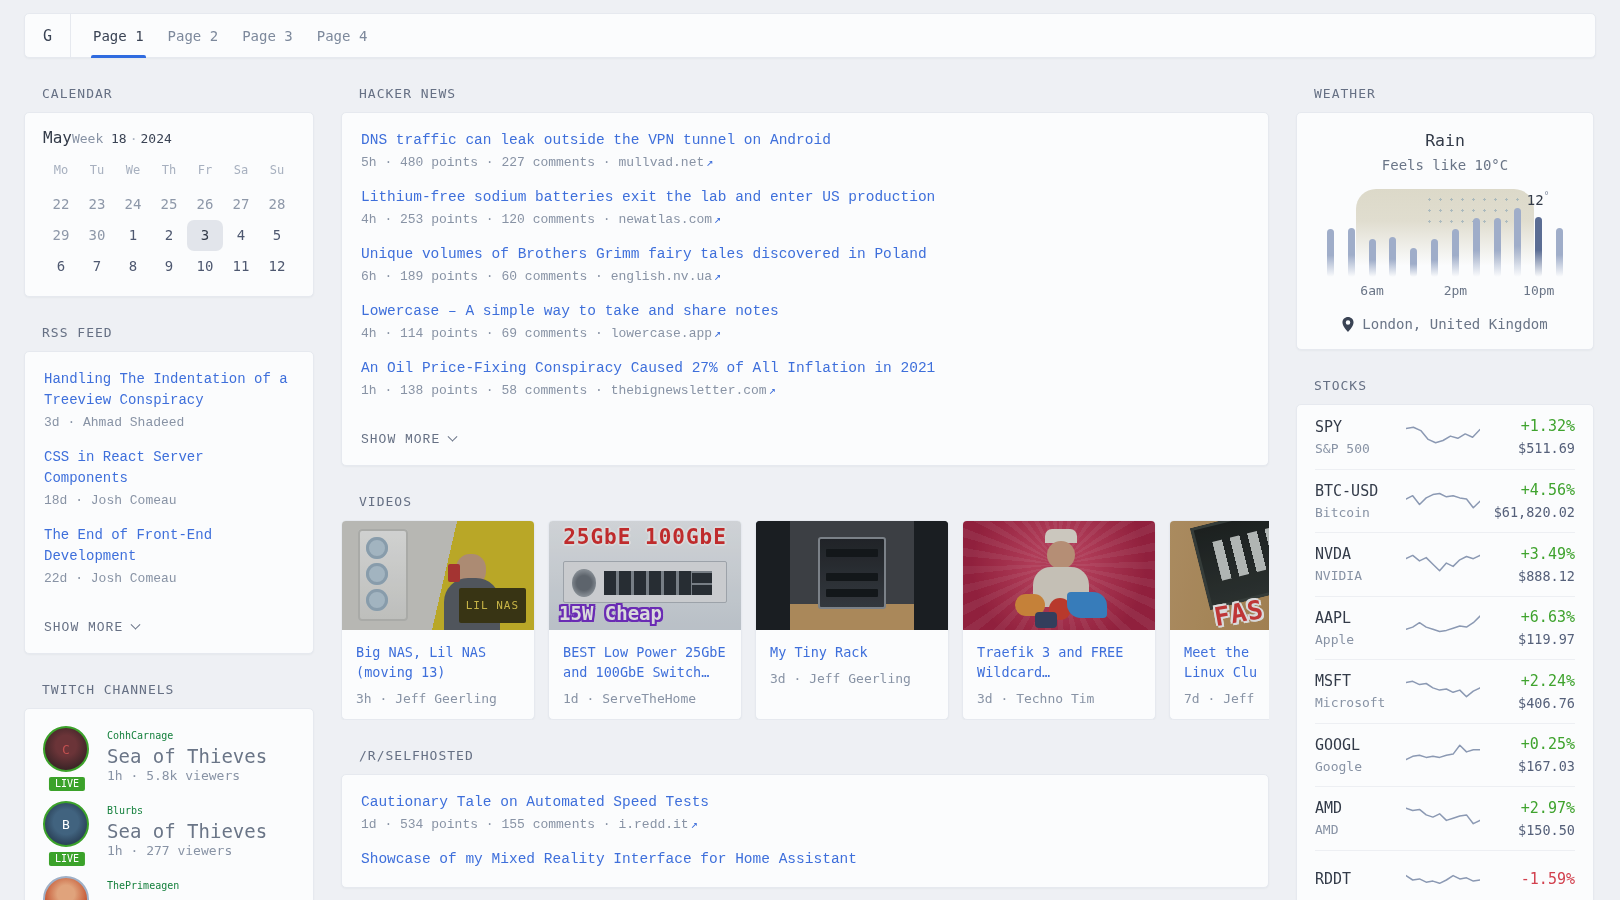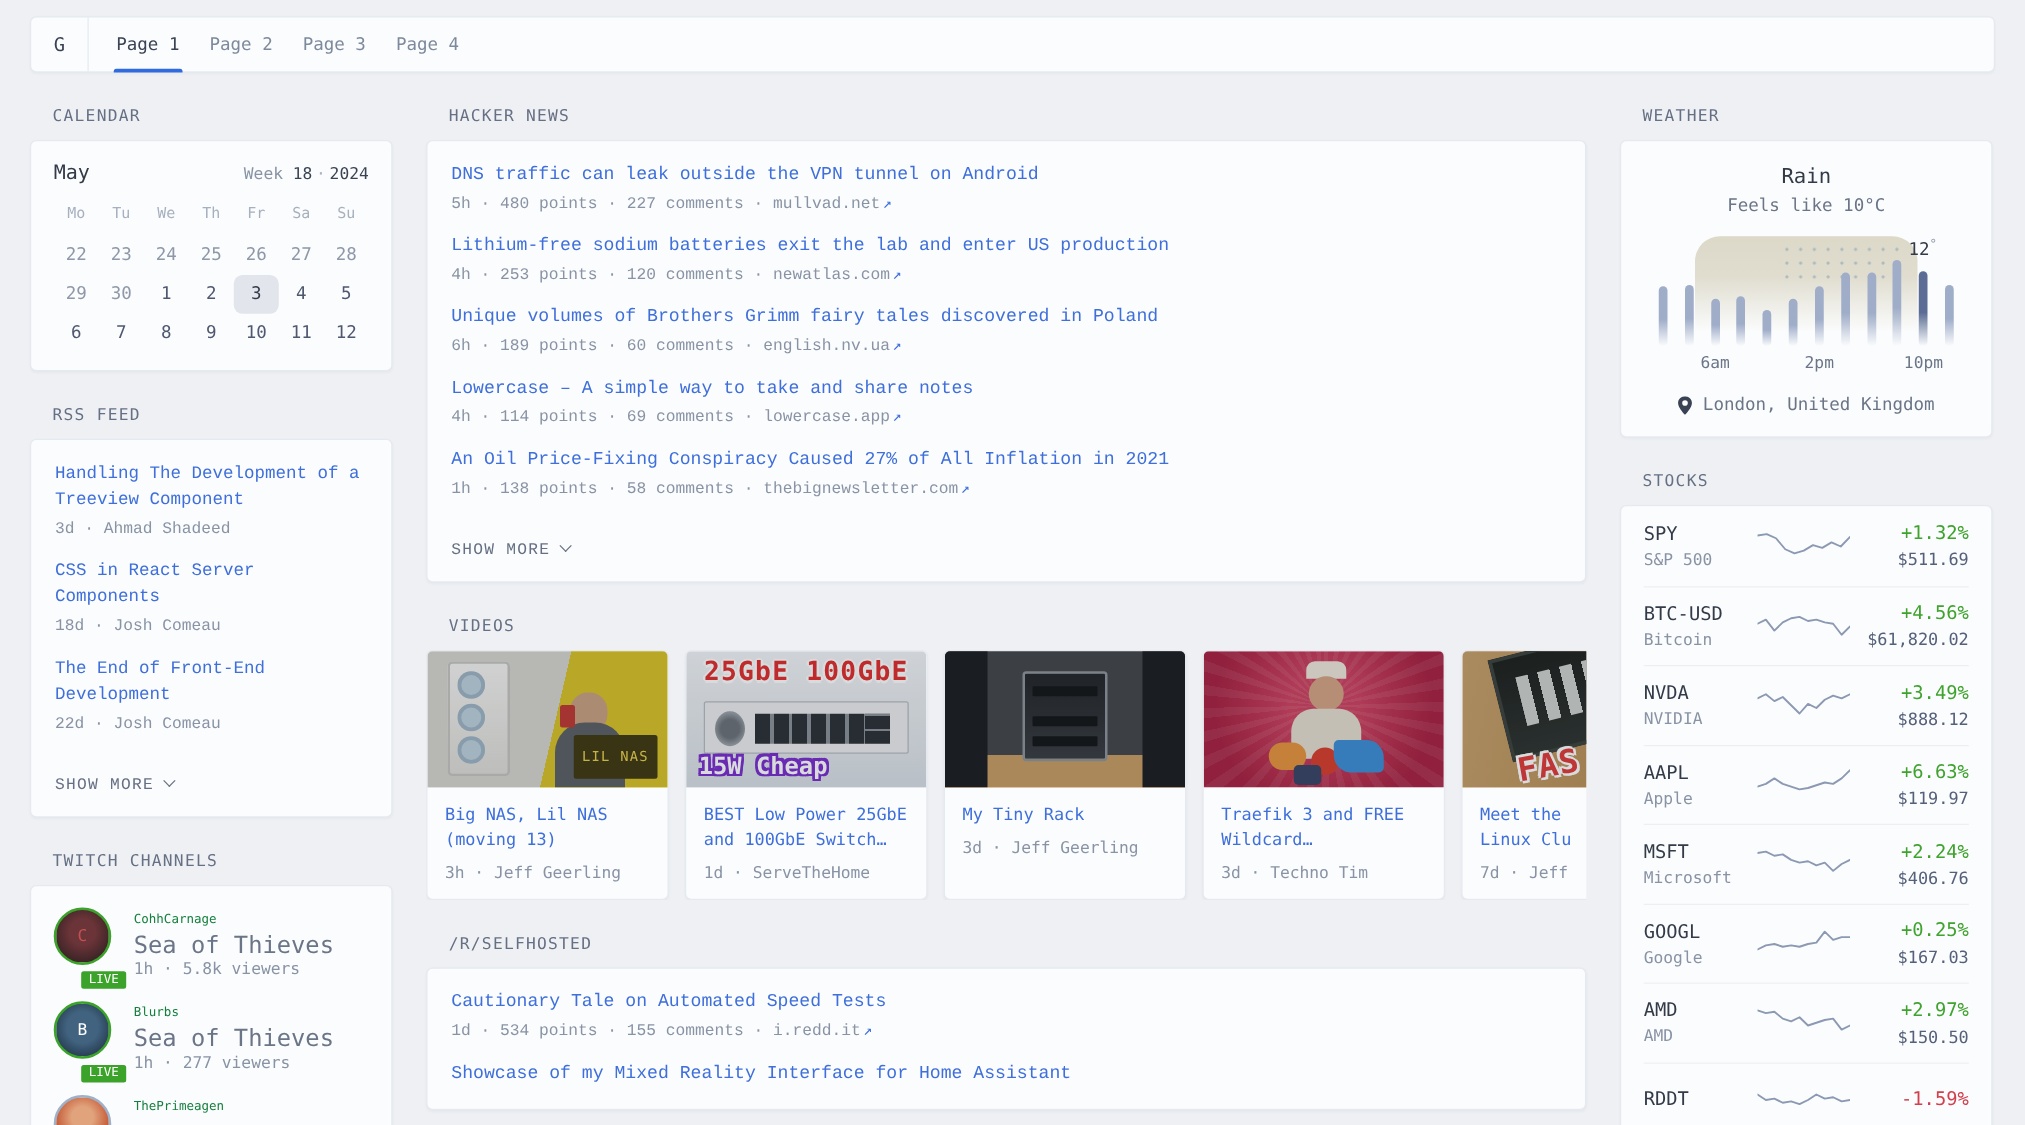--- a/index.html
+++ b/index.html
@@ -38,21 +38,21 @@
   .sec-label { font-size:13px; color:#667084; letter-spacing:1px; margin:0 0 11px 18px; }
   .widget { margin-top:28px; }
   .widget:first-child { margin-top:0; }
   .card {
     background:#fbfcfd; border:1px solid #e6e9ef; border-radius:5px;
     box-shadow:0 1px 2px rgba(30,40,60,.04);
   }
 
   
   .cal-card { padding:15px 18px 14px; }
-  .cal-head { display:flex; justify-content:space-between; align-items:baseline; }
+  .cal-head { display:flex; justify-content:flex-start; align-items:baseline; }
   .cal-month { color:#333b49; font-size:16px; }
   .cal-week { font-size:13px; color:#8893a5; }
   .cal-week b { font-weight:normal; color:#3a4354; }
   .cal-dot { color:#aab3c1; padding:0 3px; }
   .cal-grid { display:grid; grid-template-columns:repeat(7,1fr); margin-top:16px; text-align:center; }
   .cal-dow { color:#a7b0bf; font-size:12px; padding-bottom:12px; }
   .cal-day { height:31px; line-height:31px; font-size:14px; color:#4e5870; border-radius:7px; }
   .cal-day.dim { color:#8e98a9; }
   .cal-day.selected { background:#e2e5eb; color:#333b49; }
 
@@ -80,21 +80,21 @@
   .tw-avatar-wrap { position:relative; width:48px; flex:none; }
   .tw-avatar {
     width:46px; height:46px; border-radius:50%;
     border:2px solid #3ba22a; display:flex; align-items:center; justify-content:center;
     font-size:13px; color:#d8dce2;
   }
   .tw-avatar.offline-ring { border-color:#9fb0c7; }
   .tw-live {
     position:absolute; left:50%; transform:translateX(-50%); bottom:-8px;
     background:#3ba22a; color:#fff; font-size:10px; padding:1px 6px 2px;
-    border-radius:4px; border:2px solid #fbfcfd;margin-left:16px;
+    border-radius:4px; border:2px solid #fbfcfd;
   }
   .tw-name { color:#15803d; font-size:10px; line-height:20px; }
   .tw-game { color:#6a7587; font-size:19px; line-height:20px; }
   .tw-meta { color:#8893a5; font-size:13px; line-height:19px; }
 
   
   .videos-row { display:flex; gap:13px; overflow:hidden; }
   .video-card { width:194px; flex:none; cursor:pointer; }
   .thumb { position:relative; height:109px; border-radius:4px 4px 0 0; overflow:hidden; }
   .thumb::after { content:""; position:absolute; inset:0; background:rgba(16,22,32,.16); }
@@ -258,21 +258,21 @@
               <div class="cal-day">11</div>
               <div class="cal-day">12</div>
             </div>
         </div>
       </div>
 
       <div class="widget">
         <div class="sec-label">RSS FEED</div>
         <div class="card feed-card">
           <div class="feed-item">
-            <span class="feed-title">Handling The Development of a Treeview Component</span>
+            <span class="feed-title">Handling The Indentation of a Treeview Conspiracy</span>
             <div class="feed-meta">3d · Ahmad Shadeed</div>
           </div>
           <div class="feed-item">
             <span class="feed-title">CSS in React Server Components</span>
             <div class="feed-meta">18d · Josh Comeau</div>
           </div>
           <div class="feed-item">
             <span class="feed-title">The End of Front-End Development</span>
             <div class="feed-meta">22d · Josh Comeau</div>
           </div>

